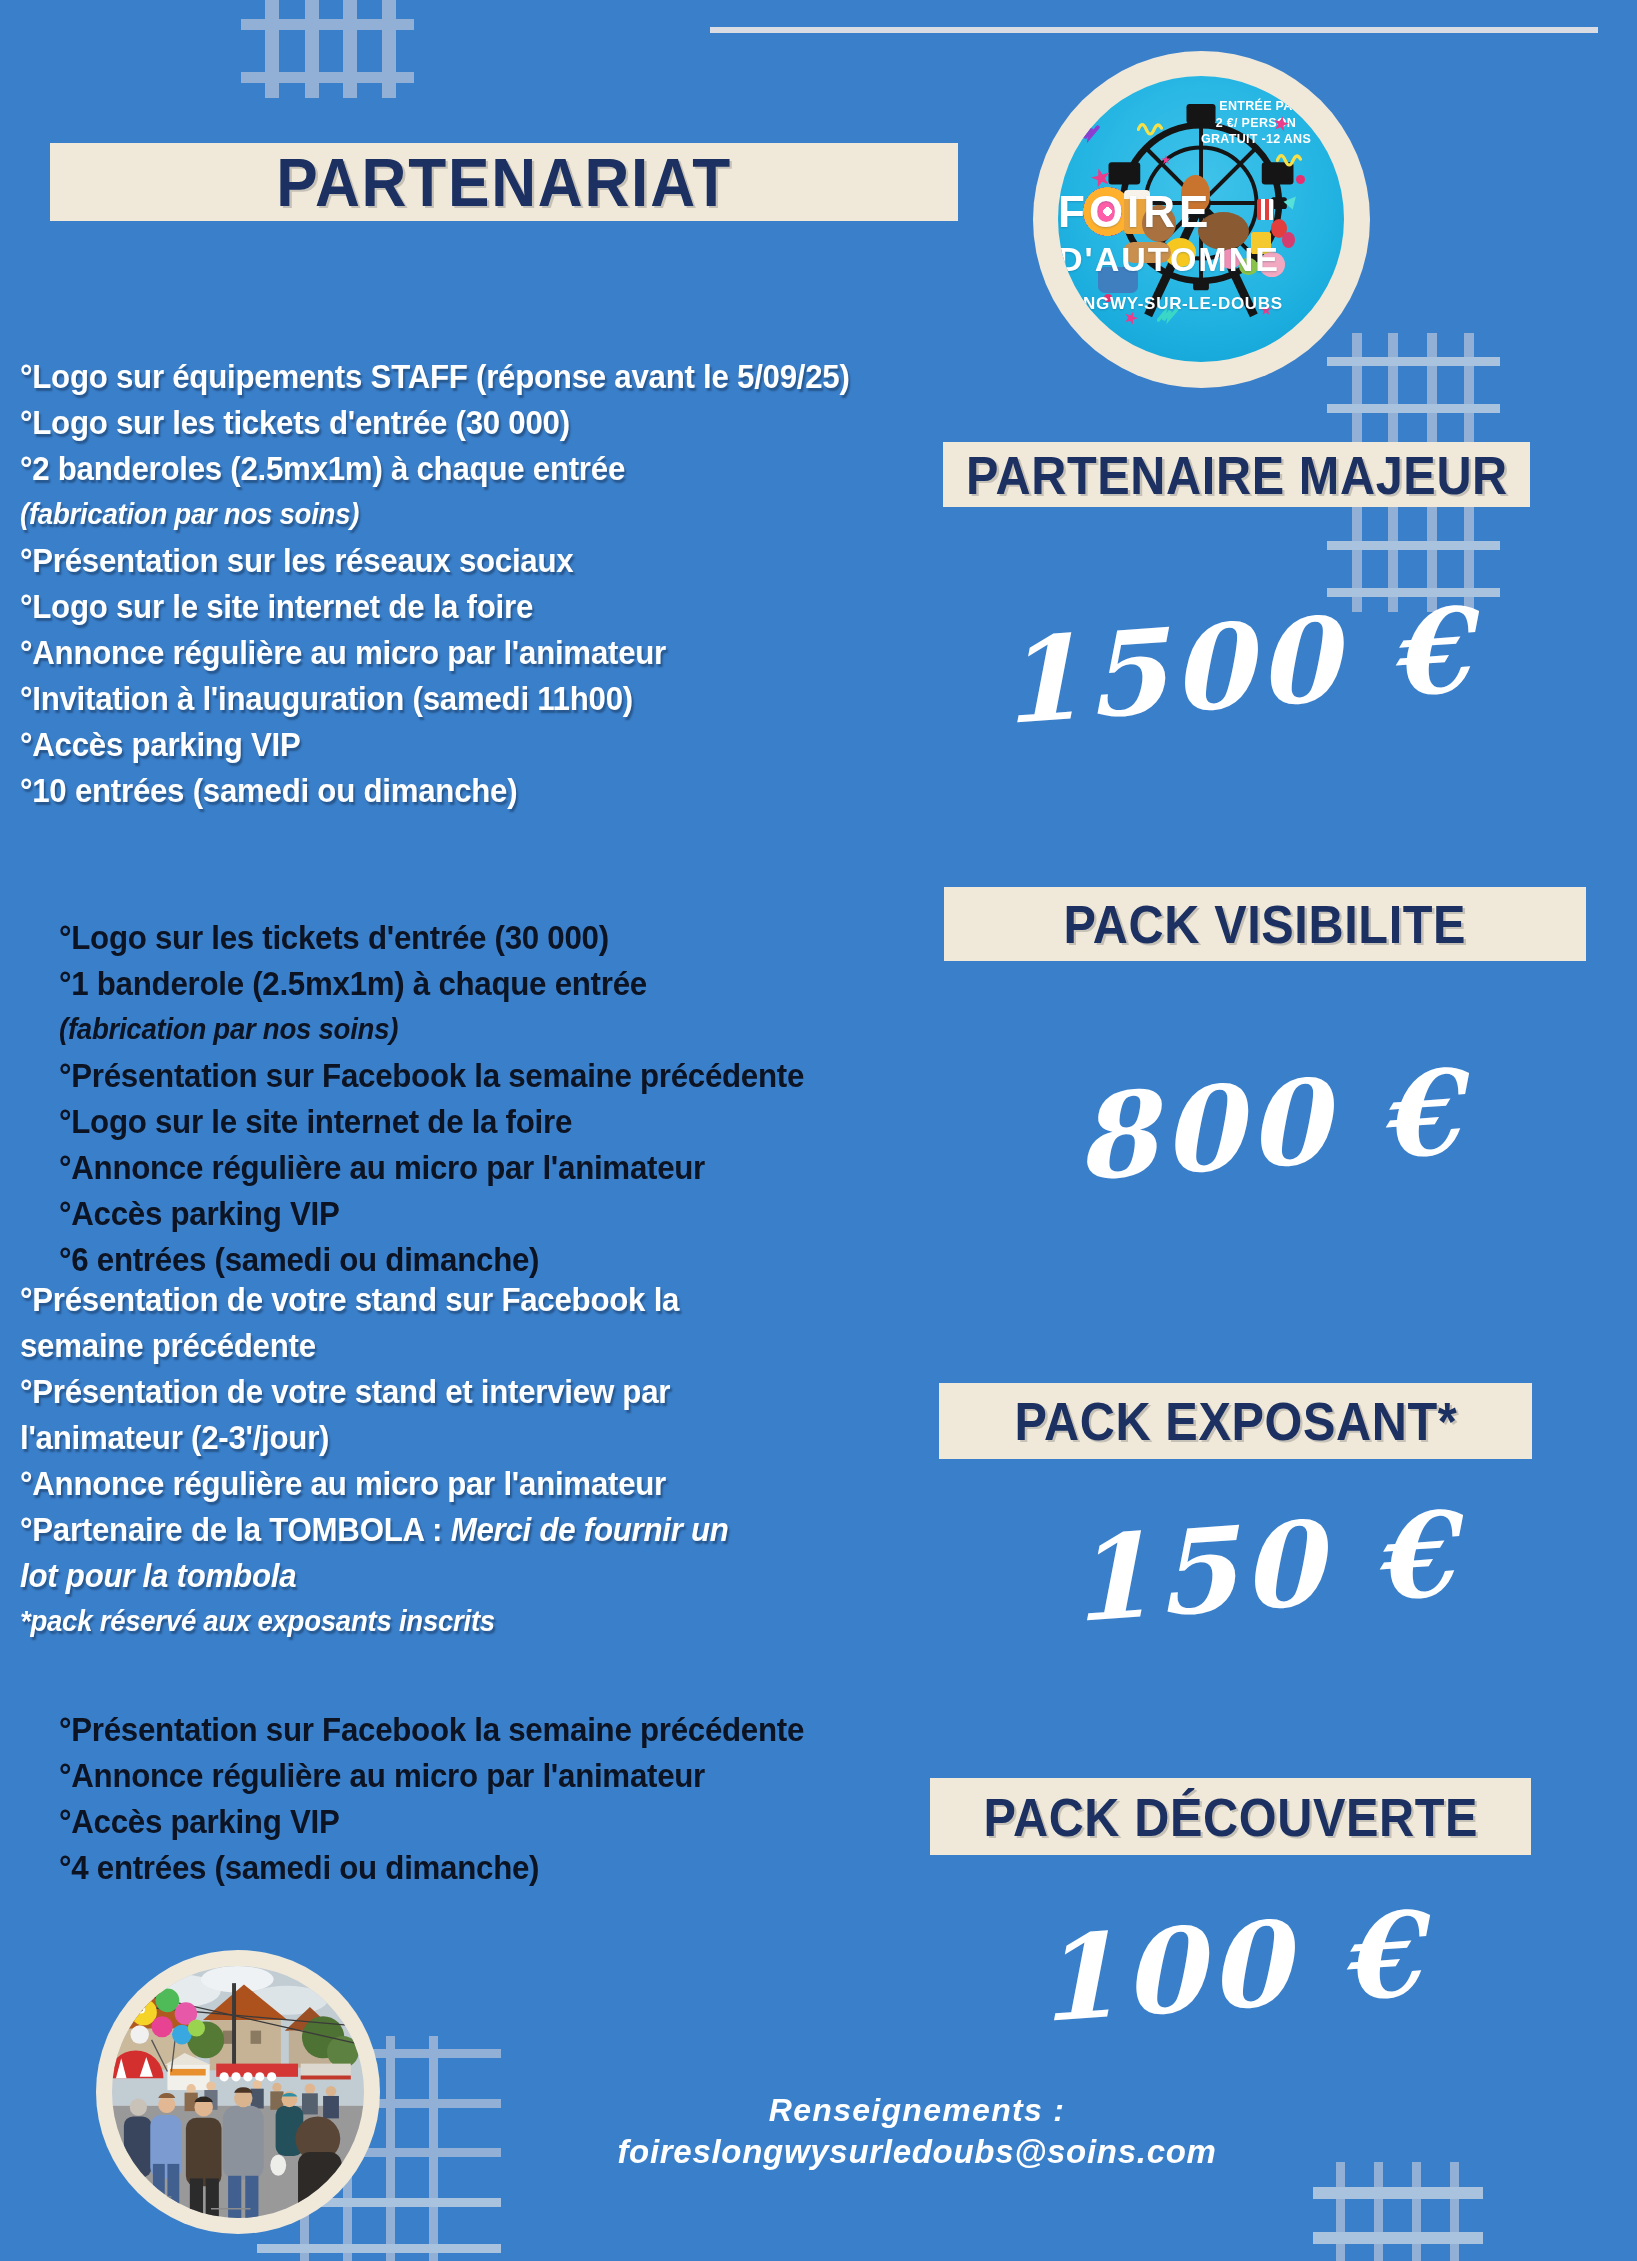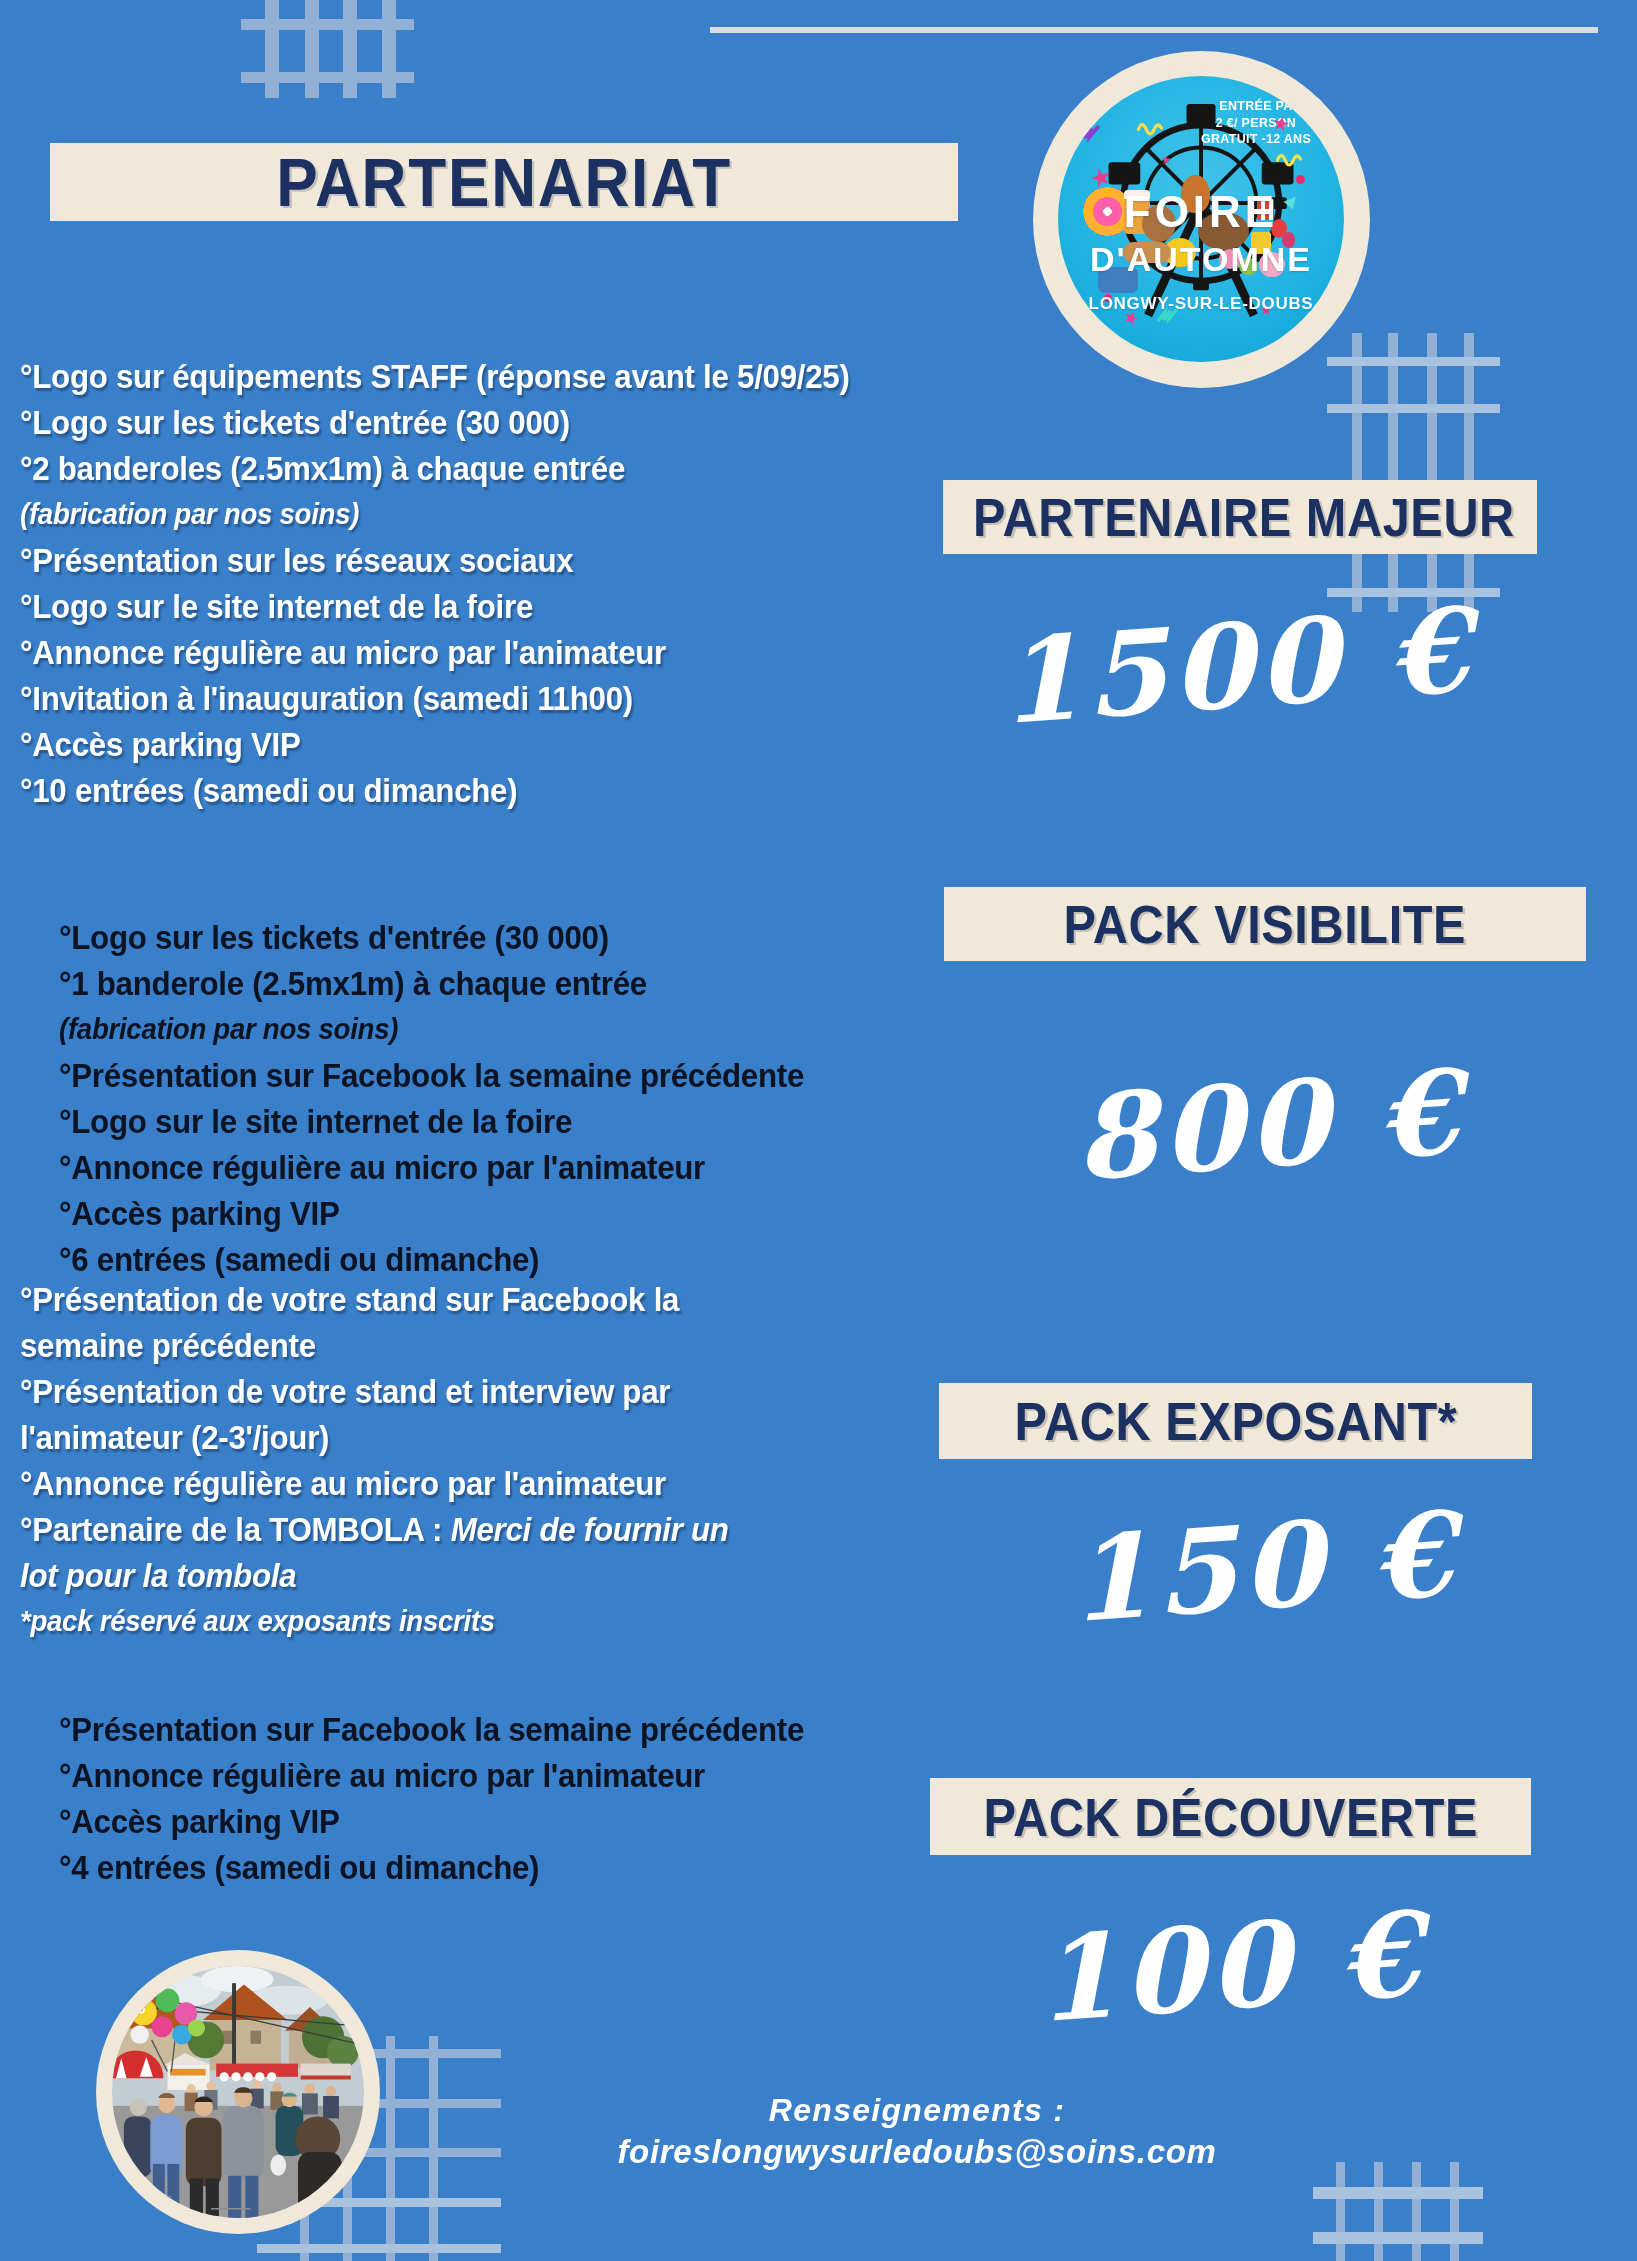--- a/index.html
+++ b/index.html
@@ -49,21 +49,21 @@
     transform:rotate(-4deg) skewX(-4deg);
   }
   
   #logo{position:absolute;left:1033px;top:51px;width:337px;height:337px;border-radius:50%;
         background:var(--cream);z-index:2;}
   #logo-inner{position:absolute;left:25px;top:25px;width:286px;height:286px;border-radius:50%;
         background:radial-gradient(circle at 50% 38%,var(--cyan1) 0%,#23b4e2 55%,var(--cyan2) 100%);
         overflow:hidden;}
   .entry{position:absolute;left:99px;top:22.4px;width:198px;text-align:center;color:#fff;
          font-weight:bold;font-size:12.5px;line-height:16.5px;letter-spacing:0.3px;z-index:3;}
-  .logo-word{position:absolute;left:0;width:286px;text-align:center;color:#fff;font-weight:bold;z-index:3;
+  .logo-word{position:absolute;left:0;width:286px;color:#fff;font-weight:bold;z-index:3;
              text-shadow:0 1.3px 2px rgba(0,60,90,.25);}
   #logo-foire{top:111px;font-size:44px;letter-spacing:4px;}
   #logo-automne{top:164px;font-size:34px;letter-spacing:2px;}
   #logo-loc{top:218px;font-size:17px;letter-spacing:0.7px;}
   .blob{position:absolute;z-index:2;}
   .confetti{position:absolute;z-index:3;}
   .star{width:20px;height:20px;background:#e83e8c;
         clip-path:polygon(50% 0,61% 35%,98% 35%,68% 57%,79% 91%,50% 70%,21% 91%,32% 57%,2% 35%,39% 35%);}
   .dot{border-radius:50%;}
   .tri{width:0;height:0;border-left:6.6px solid transparent;border-right:6.6px solid transparent;
@@ -217,21 +217,21 @@
     <div class="line">°Logo sur les tickets d'entrée (30 000)</div>
     <div class="line">°2 banderoles (2.5mx1m) à chaque entrée</div>
     <div class="line smit">(fabrication par nos soins)</div>
     <div class="line">°Présentation sur les réseaux sociaux</div>
     <div class="line">°Logo sur le site internet de la foire</div>
     <div class="line">°Annonce régulière au micro par l'animateur</div>
     <div class="line">°Invitation à l'inauguration (samedi 11h00)</div>
     <div class="line">°Accès parking VIP</div>
     <div class="line">°10 entrées (samedi ou dimanche)</div>
   </div>
-  <div class="banner sec-banner" style="left:943px;top:480px;width:587px;height:74px;padding-left:7px;">
+  <div class="banner sec-banner" style="left:943px;top:442px;width:587px;height:65px;">
     <span class="btxt">PARTENAIRE MAJEUR</span>
   </div>
   <div class="price" style="left:983px;top:597px;width:528px;">1500 €</div>
 
   <div class="list dark" style="left:59px;top:914px;">
     <div class="line">°Logo sur les tickets d'entrée (30 000)</div>
     <div class="line">°1 banderole (2.5mx1m) à chaque entrée</div>
     <div class="line smit">(fabrication par nos soins)</div>
     <div class="line">°Présentation sur Facebook la semaine précédente</div>
     <div class="line">°Logo sur le site internet de la foire</div>

